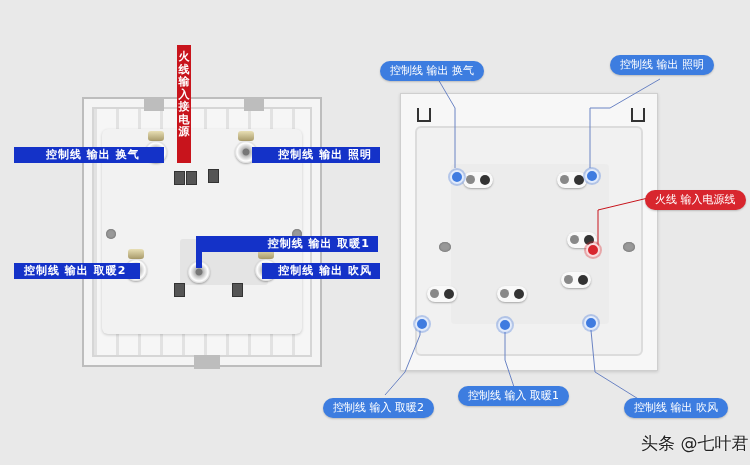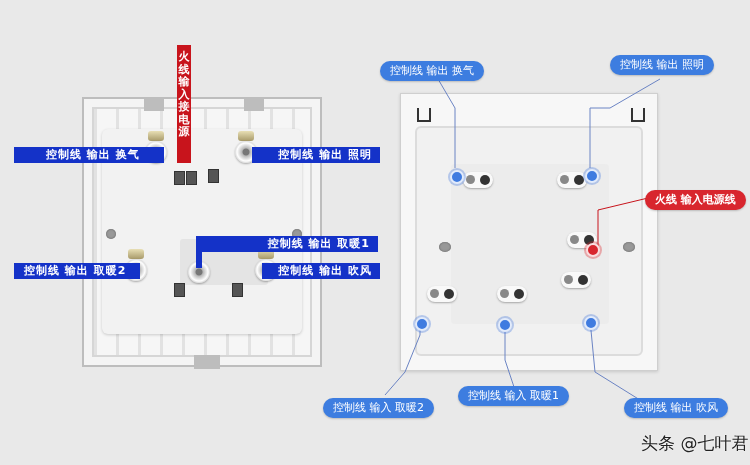--- a/index.html
+++ b/index.html
@@ -107,18 +107,18 @@
 
 <div class="dot blue" style="left:450px;top:170px;"></div>
 <div class="dot blue" style="left:585px;top:169px;"></div>
 <div class="dot red" style="left:586px;top:243px;"></div>
 <div class="dot blue" style="left:415px;top:317px;"></div>
 <div class="dot blue" style="left:498px;top:318px;"></div>
 <div class="dot blue" style="left:584px;top:316px;"></div>
 
 <div class="pill blue" style="left:380px;top:61px;">控制线  输出  换气</div>
 <div class="pill blue" style="left:610px;top:55px;">控制线  输出  照明</div>
-<div class="pill red" style="left:645px;top:190px;font-weight:bold;">火线 输入电源线</div>
+<div class="pill red" style="left:645px;top:190px;">火线 输入电源线</div>
 <div class="pill blue" style="left:323px;top:398px;">控制线  输入  取暖2</div>
 <div class="pill blue" style="left:458px;top:386px;">控制线  输入  取暖1</div>
 <div class="pill blue" style="left:624px;top:398px;">控制线  输出  吹风</div>
 
 <div class="abs watermark">头条 @七叶君</div>
 
 </body></html>

